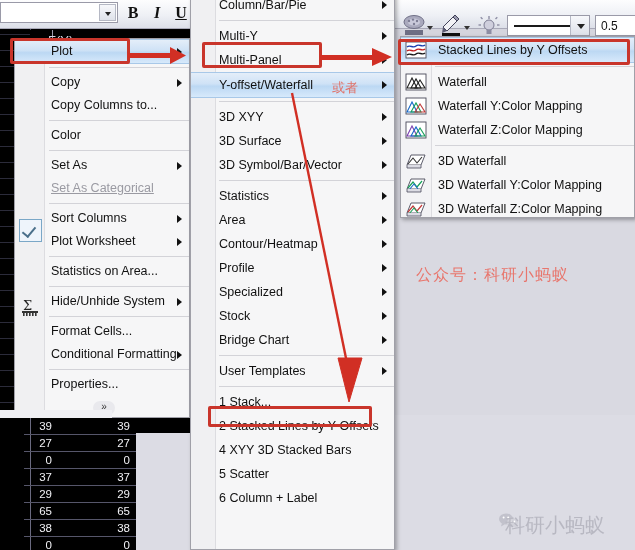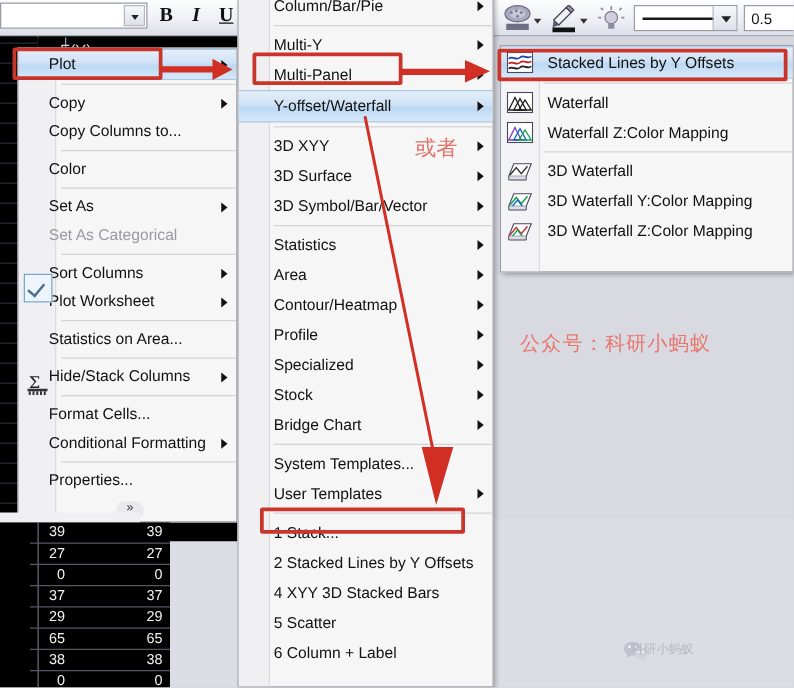--- a/index.html
+++ b/index.html
@@ -36,21 +36,21 @@
   .fmt-btn{position:absolute;top:2px;width:22px;height:22px;text-align:center;line-height:22px;color:#111;}
   #b-bold{left:122px;font-family:"Liberation Serif","DejaVu Serif",serif;font-weight:bold;font-size:16px;}
   #b-ital{left:146px;font-family:"Liberation Serif","DejaVu Serif",serif;font-style:italic;font-weight:bold;font-size:16px;}
   #b-und{left:170px;font-family:"Liberation Serif","DejaVu Serif",serif;font-weight:bold;font-size:16px;text-decoration:underline;}
   #b-sup{left:192px;font-family:"Liberation Serif","DejaVu Serif",serif;font-size:14px;color:#3a3a46;}
   #b-sub{left:215px;font-family:"Liberation Serif","DejaVu Serif",serif;font-size:14px;color:#3a3a46;}
   #b-supsub{left:238px;font-family:"Liberation Serif","DejaVu Serif",serif;font-size:14px;color:#3a3a46;}
   #b-greek{left:261px;font-family:"Liberation Serif","DejaVu Serif",serif;font-size:14px;color:#3a3a46;}
 
   
-  #tb-right{position:absolute;left:402px;top:1px;width:233px;height:28px;}
+  #tb-right{position:absolute;left:402px;top:12px;width:233px;height:28px;}
   .ico-btn{position:absolute;top:3px;width:24px;height:22px;}
   .mini-arrow{position:absolute;top:11px;width:9px;height:9px;}
   .mini-arrow i{position:absolute;left:1px;top:3px;border-left:3.5px solid transparent;
     border-right:3.5px solid transparent;border-top:4px solid #333;}
   #line-combo{position:absolute;left:105px;top:3px;width:83px;height:21px;background:#fff;
     border:1px solid #9a9aa8;box-sizing:border-box;}
   #line-combo .ln{position:absolute;left:6px;top:9px;width:60px;height:2px;background:#1a1a1a;}
   #line-combo .arrow{position:absolute;right:0px;top:0px;width:19px;height:19px;
     background:linear-gradient(to bottom,#f7f8fb,#dde0e9);border-left:1px solid #b5b8c4;box-sizing:border-box;}
   #line-combo .arrow i{position:absolute;left:6px;top:8px;border-left:4px solid transparent;
@@ -62,25 +62,25 @@
   
   #col-hdr{position:absolute;left:30px;top:30px;width:160px;height:22px;background:#000;color:#e8e8f0;}
   #col-hdr span{position:absolute;left:18px;top:3px;font-size:13px;color:#d8d8e4;}
   #col-hdr .vline{position:absolute;left:22px;top:0;width:1px;height:22px;background:#9c9cae;}
 
   
   .menu{position:absolute;background:#f6f6f7;border:1px solid #a0a0a8;box-sizing:border-box;
     box-shadow:2px 2px 4px rgba(0,0,0,.30);}
   .menu .gutter{position:absolute;left:0;top:0;bottom:0;width:30px;background:#f0f0f2;
     border-right:1px solid #dcdce0;}
-  .mi{position:relative;height:23px;line-height:23px;padding-left:24px;font-size:12.5px;color:#111;
+  .mi{position:relative;height:23px;line-height:23px;padding-left:36px;font-size:12.5px;color:#111;
     white-space:nowrap;}
   .mi .arr{position:absolute;right:7px;top:8px;width:0;height:0;border-top:4px solid transparent;
     border-bottom:4px solid transparent;border-left:5px solid #111;}
-  .mi.dis{color:#9a9aa2;}
+  .mi.dis{color:#9a9aa2;text-decoration:underline;}
   .sep{height:1px;margin:3px 0 3px 34px;background:#d3d3d8;}
   .mi.hi{background:linear-gradient(to bottom,#e4eef9 0%,#cfe2f6 45%,#bcd8f3 55%,#d7e9fb 100%);
     border-top:1px solid #a8c8e8;border-bottom:1px solid #a8c8e8;}
 
   
   #menu-left{left:14px;top:38px;width:176px;height:380px;}
   #menu-left .gutter{width:29px;}
   #sigma-icon{position:absolute;left:5px;top:259px;width:22px;height:20px;}
   #check-box{position:absolute;left:4px;top:180px;width:21px;height:21px;
     border:1px solid #7aa7c7;background:#eef4fb;}
@@ -105,23 +105,23 @@
   
   .redbox{position:absolute;border:3px solid #c9352b;box-sizing:border-box;border-radius:2px;}
   #rb-plot{left:10px;top:38px;width:120px;height:26px;}
   #rb-yoff{left:202px;top:42px;width:120px;height:26px;}
   #rb-stk-right{left:398px;top:39px;width:232px;height:26px;}
   #rb-stk-mid{left:208px;top:406px;width:164px;height:21px;}
 
   svg.ann{position:absolute;left:0;top:0;width:635px;height:550px;pointer-events:none;}
 
   .cn{font-family:"DejaVu Sans","Liberation Sans",sans-serif;}
-  #ann-huozhe{position:absolute;left:332px;top:79px;font-size:17px;color:#e0736a;margin-top:28px;}
+  #ann-huozhe{position:absolute;left:332px;top:79px;font-size:13px;color:#e0736a;}
   #wm-center{position:absolute;left:416px;top:265px;font-size:16px;color:#e8766d;letter-spacing:1px;}
-  #wm-bottom{position:absolute;left:505px;top:512px;font-size:10px;color:#b8b8c2;}
+  #wm-bottom{position:absolute;left:505px;top:512px;font-size:20px;color:#b8b8c2;}
   #wechat-logo{position:absolute;left:498px;top:512px;width:22px;height:18px;}
 
   
   #cells{position:absolute;left:0;top:418px;width:112px;height:132px;background:#000;padding-left:24px;}
   #cells .row{position:relative;height:16px;border-bottom:1px solid #56566a;}
   #cells .c1{position:absolute;left:0;width:28px;text-align:right;padding-right:3px;
     color:#f2f2f6;font-size:11.5px;line-height:16px;}
   #cells .c2{position:absolute;left:32px;width:74px;text-align:right;color:#f2f2f6;
     font-size:11.5px;line-height:16px;}
   #cells .vsep{position:absolute;left:30px;top:0;width:1px;height:132px;background:#6a6a80;}
@@ -249,21 +249,21 @@
       <div class="mi"><span>Color</span></div>
       <div class="sep"></div>
       <div class="mi"><span>Set As</span><span class="arr"></span></div>
       <div class="mi dis"><span>Set As Categorical</span></div>
       <div class="sep"></div>
       <div class="mi"><span>Sort Columns</span><span class="arr"></span></div>
       <div class="mi"><span>Plot Worksheet</span><span class="arr"></span></div>
       <div class="sep"></div>
       <div class="mi"><span>Statistics on Area...</span></div>
       <div class="sep"></div>
-      <div class="mi"><span>Hide/Stack Columns</span><span class="arr"></span></div>
+      <div class="mi"><span>Hide/Unhide System</span><span class="arr"></span></div>
       <div class="sep"></div>
       <div class="mi"><span>Format Cells...</span></div>
       <div class="mi"><span>Conditional Formatting</span><span class="arr"></span></div>
       <div class="sep"></div>
       <div class="mi"><span>Properties...</span></div>
     </div>
   <div id="check-box"></div>
   <div id="sigma-icon">
     <svg width="22" height="20" viewBox="0 0 22 20">
       <text x="3" y="12" font-family="DejaVu Serif, serif" font-size="13" fill="#222">Σ</text>
@@ -294,21 +294,20 @@
       <div class="mi"><span>3D Symbol/Bar/Vector</span><span class="arr"></span></div>
       <div class="sep"></div>
       <div class="mi"><span>Statistics</span><span class="arr"></span></div>
       <div class="mi"><span>Area</span><span class="arr"></span></div>
       <div class="mi"><span>Contour/Heatmap</span><span class="arr"></span></div>
       <div class="mi"><span>Profile</span><span class="arr"></span></div>
       <div class="mi"><span>Specialized</span><span class="arr"></span></div>
       <div class="mi"><span>Stock</span><span class="arr"></span></div>
       <div class="mi"><span>Bridge Chart</span><span class="arr"></span></div>
       <div class="sep"></div>
-      <div class="mi"><span>System Templates...</span></div>
       <div class="mi"><span>User Templates</span><span class="arr"></span></div>
       <div class="sep"></div>
       <div class="mi"><span>1 Stack...</span></div>
       <div class="mi"><span>2 Stacked Lines by Y Offsets</span></div>
       <div class="mi"><span>4 XYY 3D Stacked Bars</span></div>
       <div class="mi"><span>5 Scatter</span></div>
       <div class="mi"><span>6 Column + Label</span></div>
     </div>
 </div>
 
@@ -320,20 +319,26 @@
             <path d="M2 6 C5 3,8 8,11 5 C14 2,17 7,20 4" stroke="#1a3fb0" fill="none" stroke-width="1.4"></path>
             <path d="M2 10 C5 7,8 12,11 9 C14 6,17 11,20 8" stroke="#c02020" fill="none" stroke-width="1.4"></path>
             <path d="M2 14 C5 11,8 16,11 13 C14 10,17 15,20 12" stroke="#1a1a1a" fill="none" stroke-width="1.4"></path>
           </svg></span></div>
       <div class="sep"></div>
       <div class="mi"><span>Waterfall</span><span class="gico"><svg width="22" height="18" viewBox="0 0 22 18">
             <rect x="1" y="1" width="20" height="16" fill="#fff" stroke="#4a4a5a" stroke-width="0.9"></rect>
             <path d="M2 15 L7 5 L12 15 Z" fill="none" stroke="#222" stroke-width="1.1"></path>
             <path d="M6 15 L11 6 L16 15 Z" fill="none" stroke="#222" stroke-width="1.1"></path>
             <path d="M10 15 L15 7 L20 15 Z" fill="none" stroke="#222" stroke-width="1.1"></path>
+          </svg></span></div>
+      <div class="mi"><span>Waterfall Y:Color Mapping</span><span class="gico"><svg width="22" height="18" viewBox="0 0 22 18">
+            <rect x="1" y="1" width="20" height="16" fill="#fff" stroke="#4a4a5a" stroke-width="0.9"></rect>
+            <path d="M2 15 L7 5 L12 15 Z" fill="none" stroke="#1668c8" stroke-width="1.1"></path>
+            <path d="M6 15 L11 6 L16 15 Z" fill="none" stroke="#18a05a" stroke-width="1.1"></path>
+            <path d="M10 15 L15 7 L20 15 Z" fill="none" stroke="#c23b3b" stroke-width="1.1"></path>
           </svg></span></div>
       <div class="mi"><span>Waterfall Z:Color Mapping</span><span class="gico"><svg width="22" height="18" viewBox="0 0 22 18">
             <rect x="1" y="1" width="20" height="16" fill="#fff" stroke="#4a4a5a" stroke-width="0.9"></rect>
             <path d="M2 15 L7 5 L12 15 Z" fill="none" stroke="#7a3fb0" stroke-width="1.1"></path>
             <path d="M6 15 L11 6 L16 15 Z" fill="none" stroke="#1668c8" stroke-width="1.1"></path>
             <path d="M10 15 L15 7 L20 15 Z" fill="none" stroke="#18a05a" stroke-width="1.1"></path>
           </svg></span></div>
       <div class="sep"></div>
       <div class="mi"><span>3D Waterfall</span><span class="gico"><svg width="22" height="18" viewBox="0 0 22 18">
             <path d="M2 13 L6 3 L20 3 L16 13 Z" fill="#fff" stroke="#4a4a5a" stroke-width="0.9"></path>

